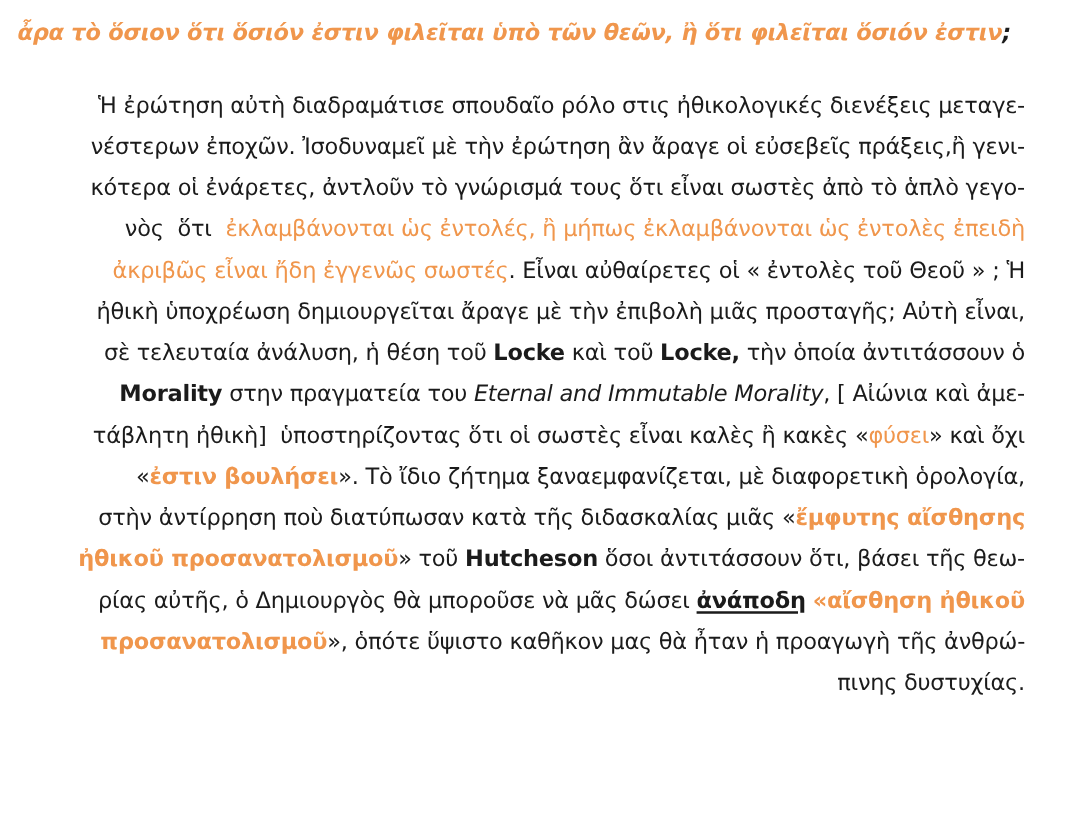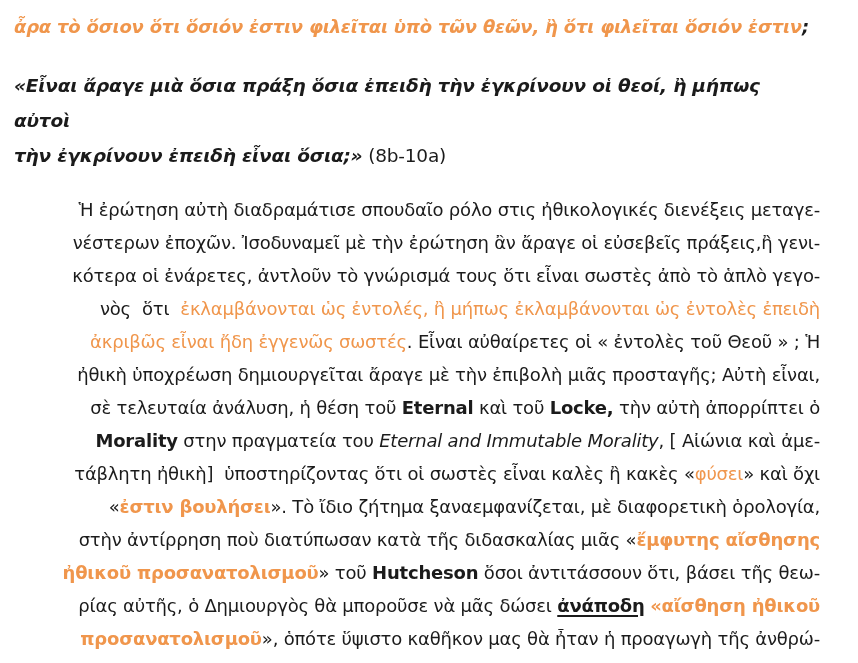--- a/index.html
+++ b/index.html
@@ -46,30 +46,28 @@
     margin-top: 40px;
   }
   .accent { color: var(--accent); }
 </style>
 </head>
 <body style="background: rgb(255, 255, 255);">
 
 <div class="doc">
   <p class="heading"><span class="b i accent">ἆρα τὸ ὅσιον ὅτι ὅσιόν ἐστιν φιλεῖται ὑπὸ τῶν θεῶν, ἢ ὅτι φιλεῖται ὅσιόν ἐστιν</span><span class="b i">;</span></p>
 
-  <p class="quote"><span class="b i">«Εἶναι ἄραγε μιὰ ὅσια πράξη ὅσια ἐπειδὴ τὴν ἐγκρίνουν οἱ θεοί, ἢ μήπως αὐτοὶ
-τὴν ἐγκρίνουν ἐπειδὴ εἶναι ὅσια;»</span><span> (8b-10a)</span></p>
 
   <p class="body-par"><span>Ἡ ἐρώτηση αὐτὴ διαδραμάτισε σπουδαῖο ρόλο στις ἠθικολογικές διενέξεις μεταγε-
 νέστερων ἐποχῶν. Ἰσοδυναμεῖ μὲ τὴν ἐρώτηση ἂν ἄραγε οἱ εὐσεβεῖς πράξεις,ἢ γενι-
 κότερα οἱ ἐνάρετες, ἀντλοῦν τὸ γνώρισμά τους ὅτι εἶναι σωστὲς ἀπὸ τὸ ἁπλὸ γεγο-
 νὸς  ὅτι  </span><span class="accent">ἐκλαμβάνονται ὡς ἐντολές, ἢ μήπως ἐκλαμβάνονται ὡς ἐντολὲς ἐπειδὴ
 ἀκριβῶς εἶναι ἤδη ἐγγενῶς σωστές</span><span>. Εἶναι αὐθαίρετες οἱ « ἐντολὲς τοῦ Θεοῦ » ; Ἡ
 ἠθικὴ ὑποχρέωση δημιουργεῖται ἄραγε μὲ τὴν ἐπιβολὴ μιᾶς προσταγῆς; Αὐτὴ εἶναι,
-σὲ τελευταία ἀνάλυση, ἡ θέση τοῦ </span><span class="b">Eternal</span><span> καὶ τοῦ </span><span class="b">Locke,</span><span> τὴν αὐτὴ ἀπορρίπτει ὁ
+σὲ τελευταία ἀνάλυση, ἡ θέση τοῦ </span><span class="b">Locke</span><span> καὶ τοῦ </span><span class="b">Locke,</span><span> τὴν ὁποία ἀντιτάσσουν ὁ
 </span><span class="b">Morality</span><span> στην πραγματεία του </span><span class="i">Eternal and Immutable Morality</span><span>, [ Αἰώνια καὶ ἀμε-
 τάβλητη ἠθικὴ]  ὑποστηρίζοντας ὅτι οἱ σωστὲς εἶναι καλὲς ἢ κακὲς «</span><span class="accent">φύσει</span><span>» καὶ ὄχι
 «</span><span class="b accent">ἐστιν βουλήσει</span><span>». Τὸ ἴδιο ζήτημα ξαναεμφανίζεται, μὲ διαφορετικὴ ὁρολογία,
 στὴν ἀντίρρηση ποὺ διατύπωσαν κατὰ τῆς διδασκαλίας μιᾶς «</span><span class="b accent">ἔμφυτης αἴσθησης
 ἠθικοῦ προσανατολισμοῦ</span><span>» τοῦ </span><span class="b">Hutcheson</span><span> ὅσοι ἀντιτάσσουν ὅτι, βάσει τῆς θεω-
 ρίας αὐτῆς, ὁ Δημιουργὸς θὰ μποροῦσε νὰ μᾶς δώσει </span><span class="b u">ἀνάποδη</span><span> </span><span class="b accent">«αἴσθηση ἠθικοῦ
 προσανατολισμοῦ</span><span>», ὁπότε ὕψιστο καθῆκον μας θὰ ἦταν ἡ προαγωγὴ τῆς ἀνθρώ-
 πινης δυστυχίας.</span></p>
 </div>
 

